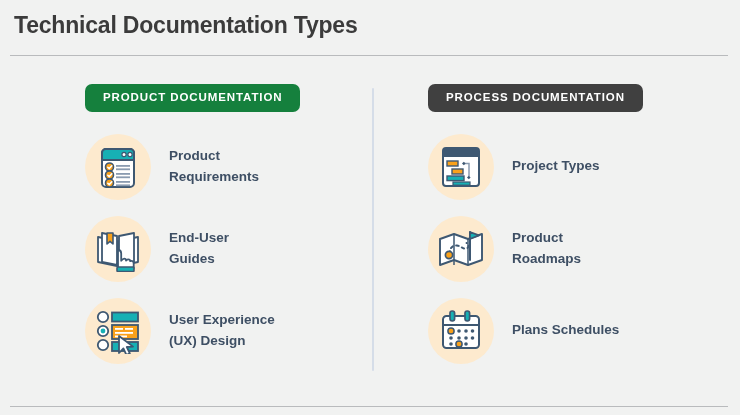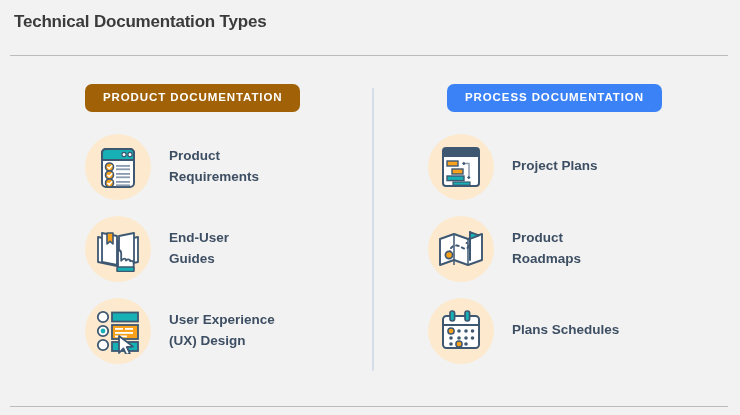--- a/index.html
+++ b/index.html
@@ -15,21 +15,21 @@
     width: 740px;
     height: 415px;
     background: #f1f2f1;
     overflow: hidden;
     box-sizing: border-box;
   }
   .page-title {
     position: absolute;
     left: 14px;
     top: 12px;
-    font-size: 17px;
+    font-size: 23px;
     font-weight: bold;
     color: #3b3b3b;
     letter-spacing: -0.2px;
     white-space: nowrap;
   }
   .title-rule {
     position: absolute;
     left: 10px;
     top: 55px;
     width: 718px;
@@ -65,22 +65,22 @@
     display: inline-block;
     border-radius: 7px;
     color: #ffffff;
     font-size: 11.5px;
     font-weight: bold;
     letter-spacing: 0.9px;
     padding: 8px 18px 8px 18px;
     white-space: nowrap;
     line-height: 1;
   }
-  .badge.pink   { background: #a16207; }
-  .badge.purple { background: #3b82f6; margin-left: 19px; }
+  .badge.pink   { background: #15803d; }
+  .badge.purple { background: #404040; }
 
   .items {
     margin-top: 14px;
   }
   .item {
     display: flex;
     align-items: center;
     height: 82px;
   }
   .icon-wrap {
@@ -195,21 +195,21 @@
             <path d="M5 7a3 3 0 013-3h30a3 3 0 013 3v6H5z" fill="#3e5872"></path>
             <rect x="9" y="17" width="11" height="5" fill="#f9a11b" stroke="#3e5872" stroke-width="1.4"></rect>
             <rect x="14" y="25" width="11" height="5" fill="#f9a11b" stroke="#3e5872" stroke-width="1.4"></rect>
             <rect x="9" y="32" width="17" height="4.6" fill="#17b0b4" stroke="#3e5872" stroke-width="1.4"></rect>
             <rect x="15" y="38" width="17" height="3.2" fill="#17b0b4" stroke="#3e5872" stroke-width="1.2"></rect>
             <path d="M26 19.5h5v13" fill="none" stroke="#8a9bb0" stroke-width="1.5"></path>
             <path d="M24 19.5l1.8-1.8 1.8 1.8-1.8 1.8z" fill="#3e5872"></path>
             <path d="M29 33.5l1.8-1.8 1.8 1.8-1.8 1.8z" fill="#3e5872"></path>
           </svg>
         </span>
-        <span class="item-label">Project Plans</span>
+        <span class="item-label">Project Types</span>
       </div>
 
       <div class="item">
         <span class="icon-wrap">
           <svg width="48" height="46" viewBox="0 0 48 46">
             <path d="M3 13l14-5 14 5 14-5v26l-14 5-14-5-14 5z" fill="#ffffff" stroke="#3e5872" stroke-width="1.9" stroke-linejoin="round"></path>
             <path d="M17 8v31M31 13v26" fill="none" stroke="#3e5872" stroke-width="1.5"></path>
             <path d="M13 28c-1-6 3-9 7-8.5 4 .5 6 4 9.5 3 3-1 2.5-5 0-5.5" fill="none" stroke="#3e5872" stroke-width="1.9" stroke-linecap="round" stroke-dasharray="2.6 3.4"></path>
             <circle cx="12" cy="29" r="3.6" fill="#f9a11b" stroke="#3e5872" stroke-width="1.7"></circle>
             <path d="M33 34V6" fill="none" stroke="#3e5872" stroke-width="2" stroke-linecap="round"></path>

